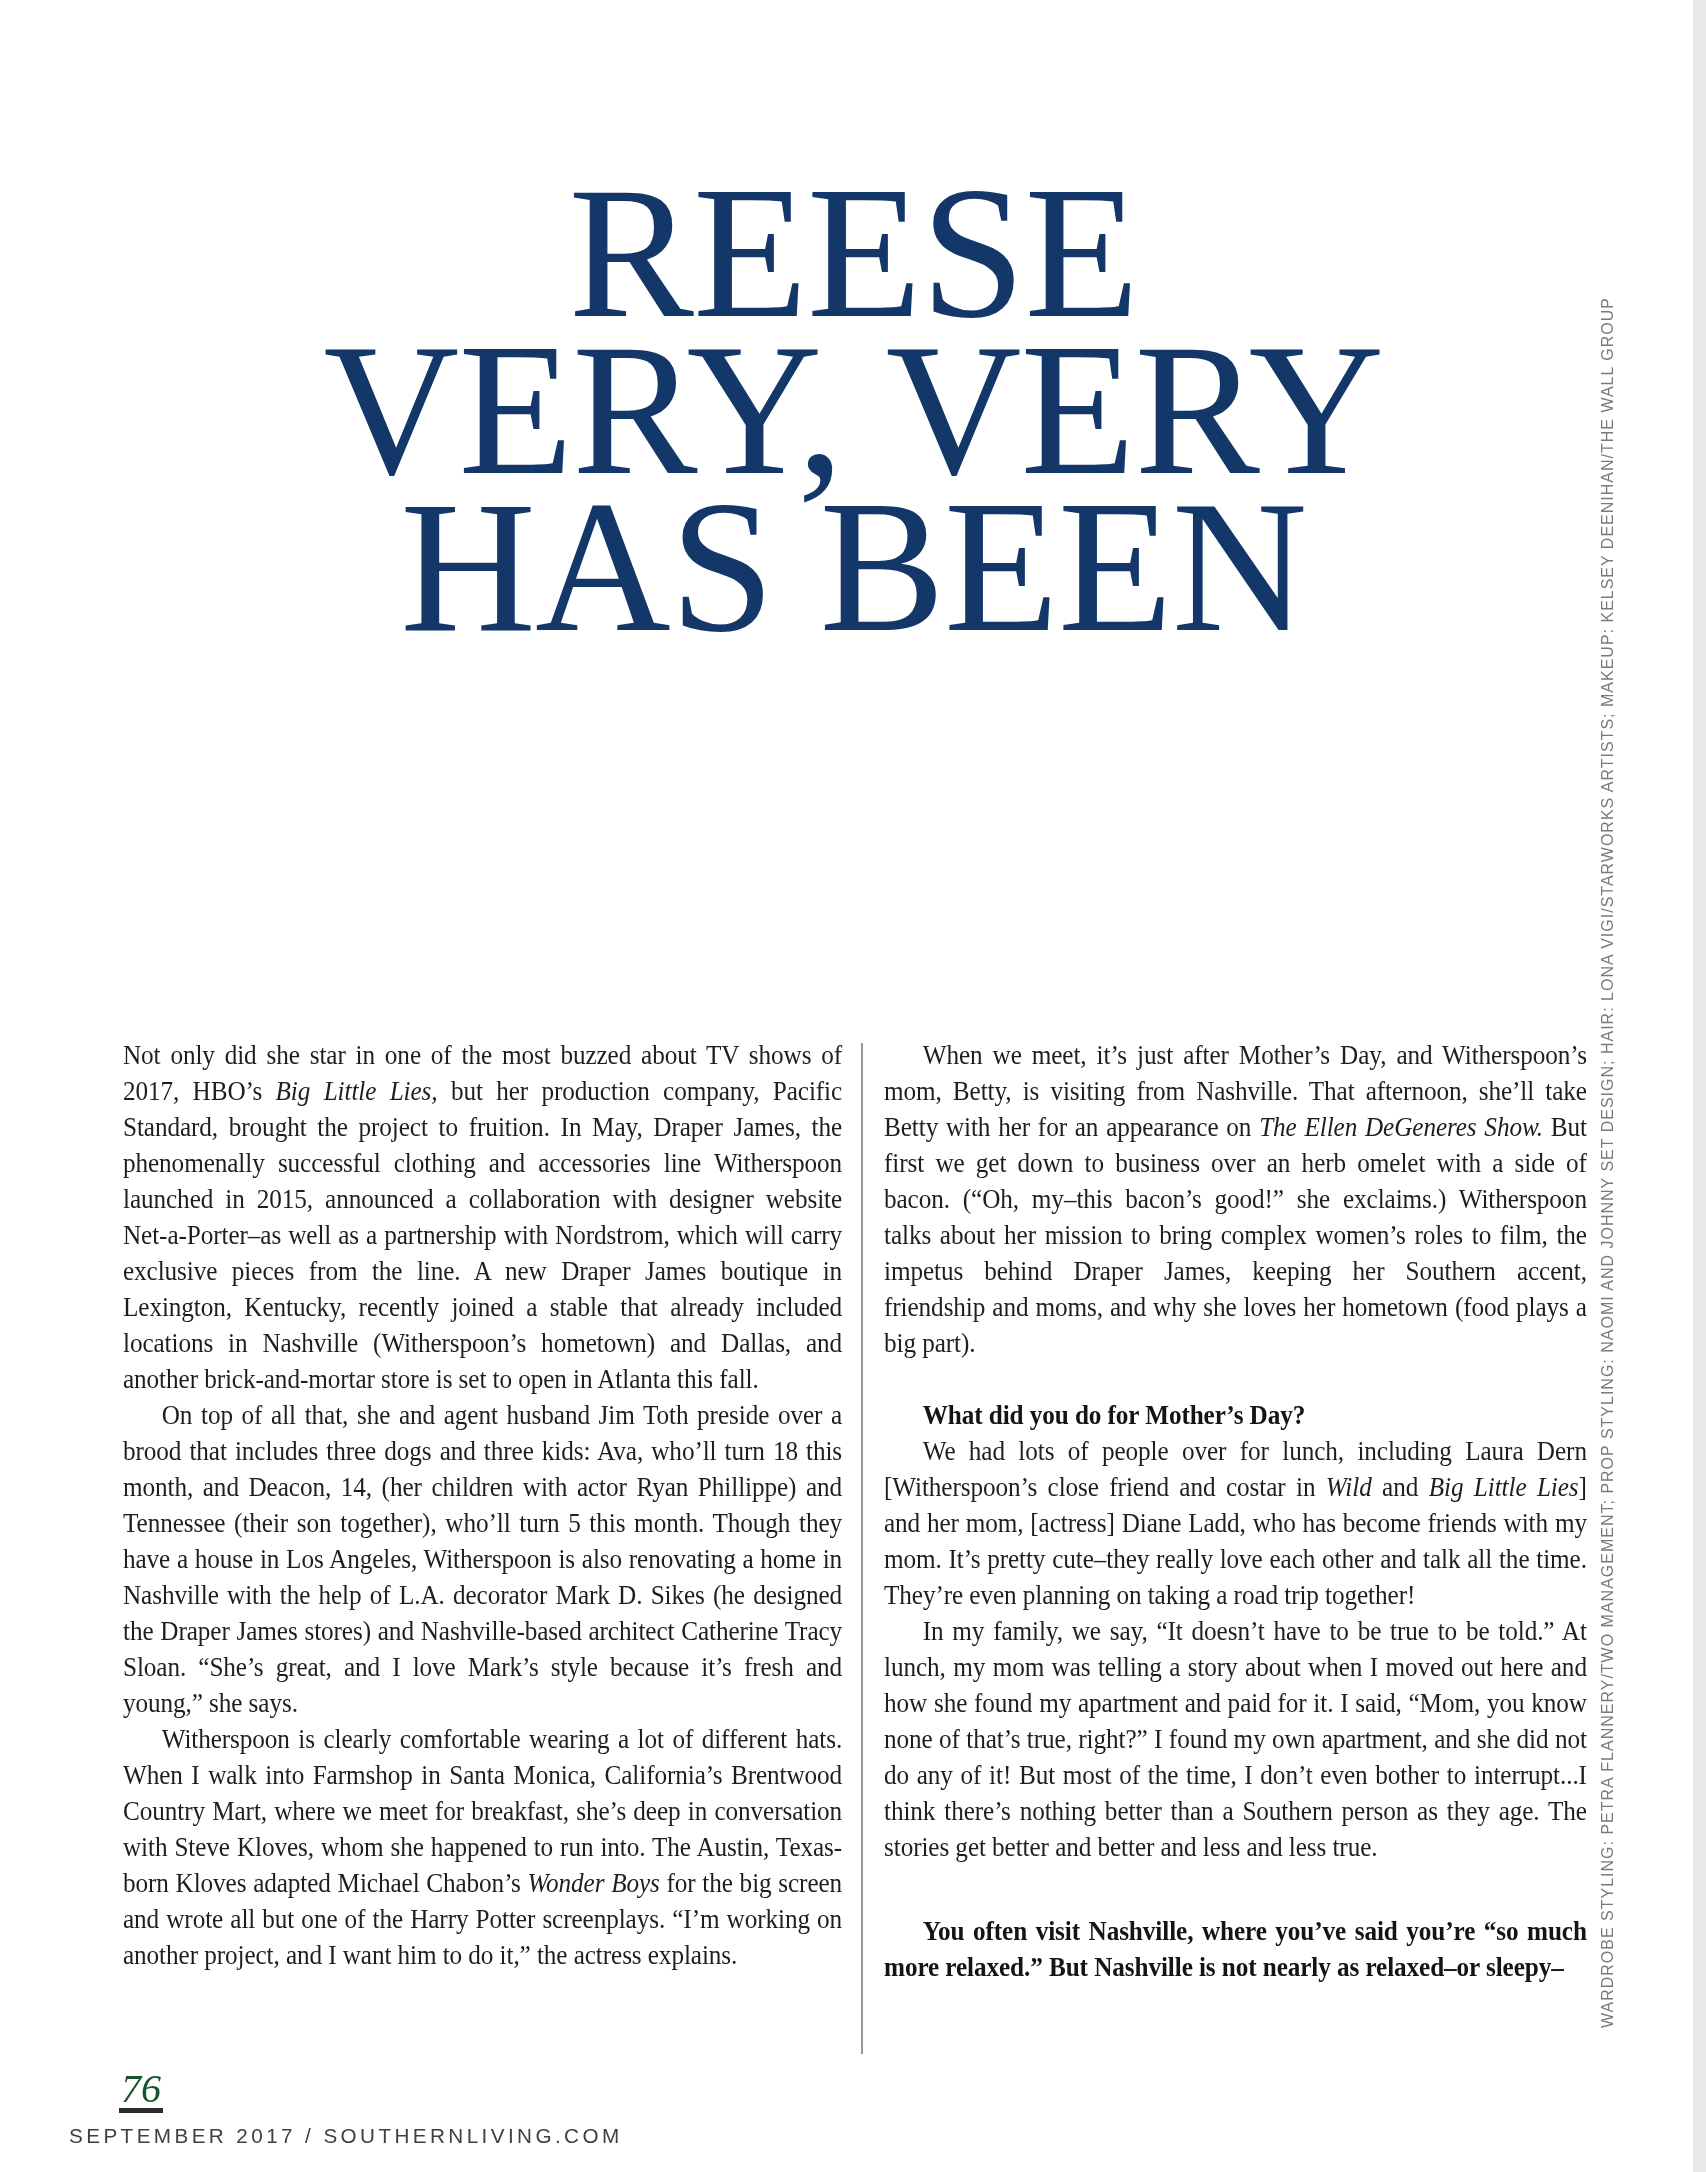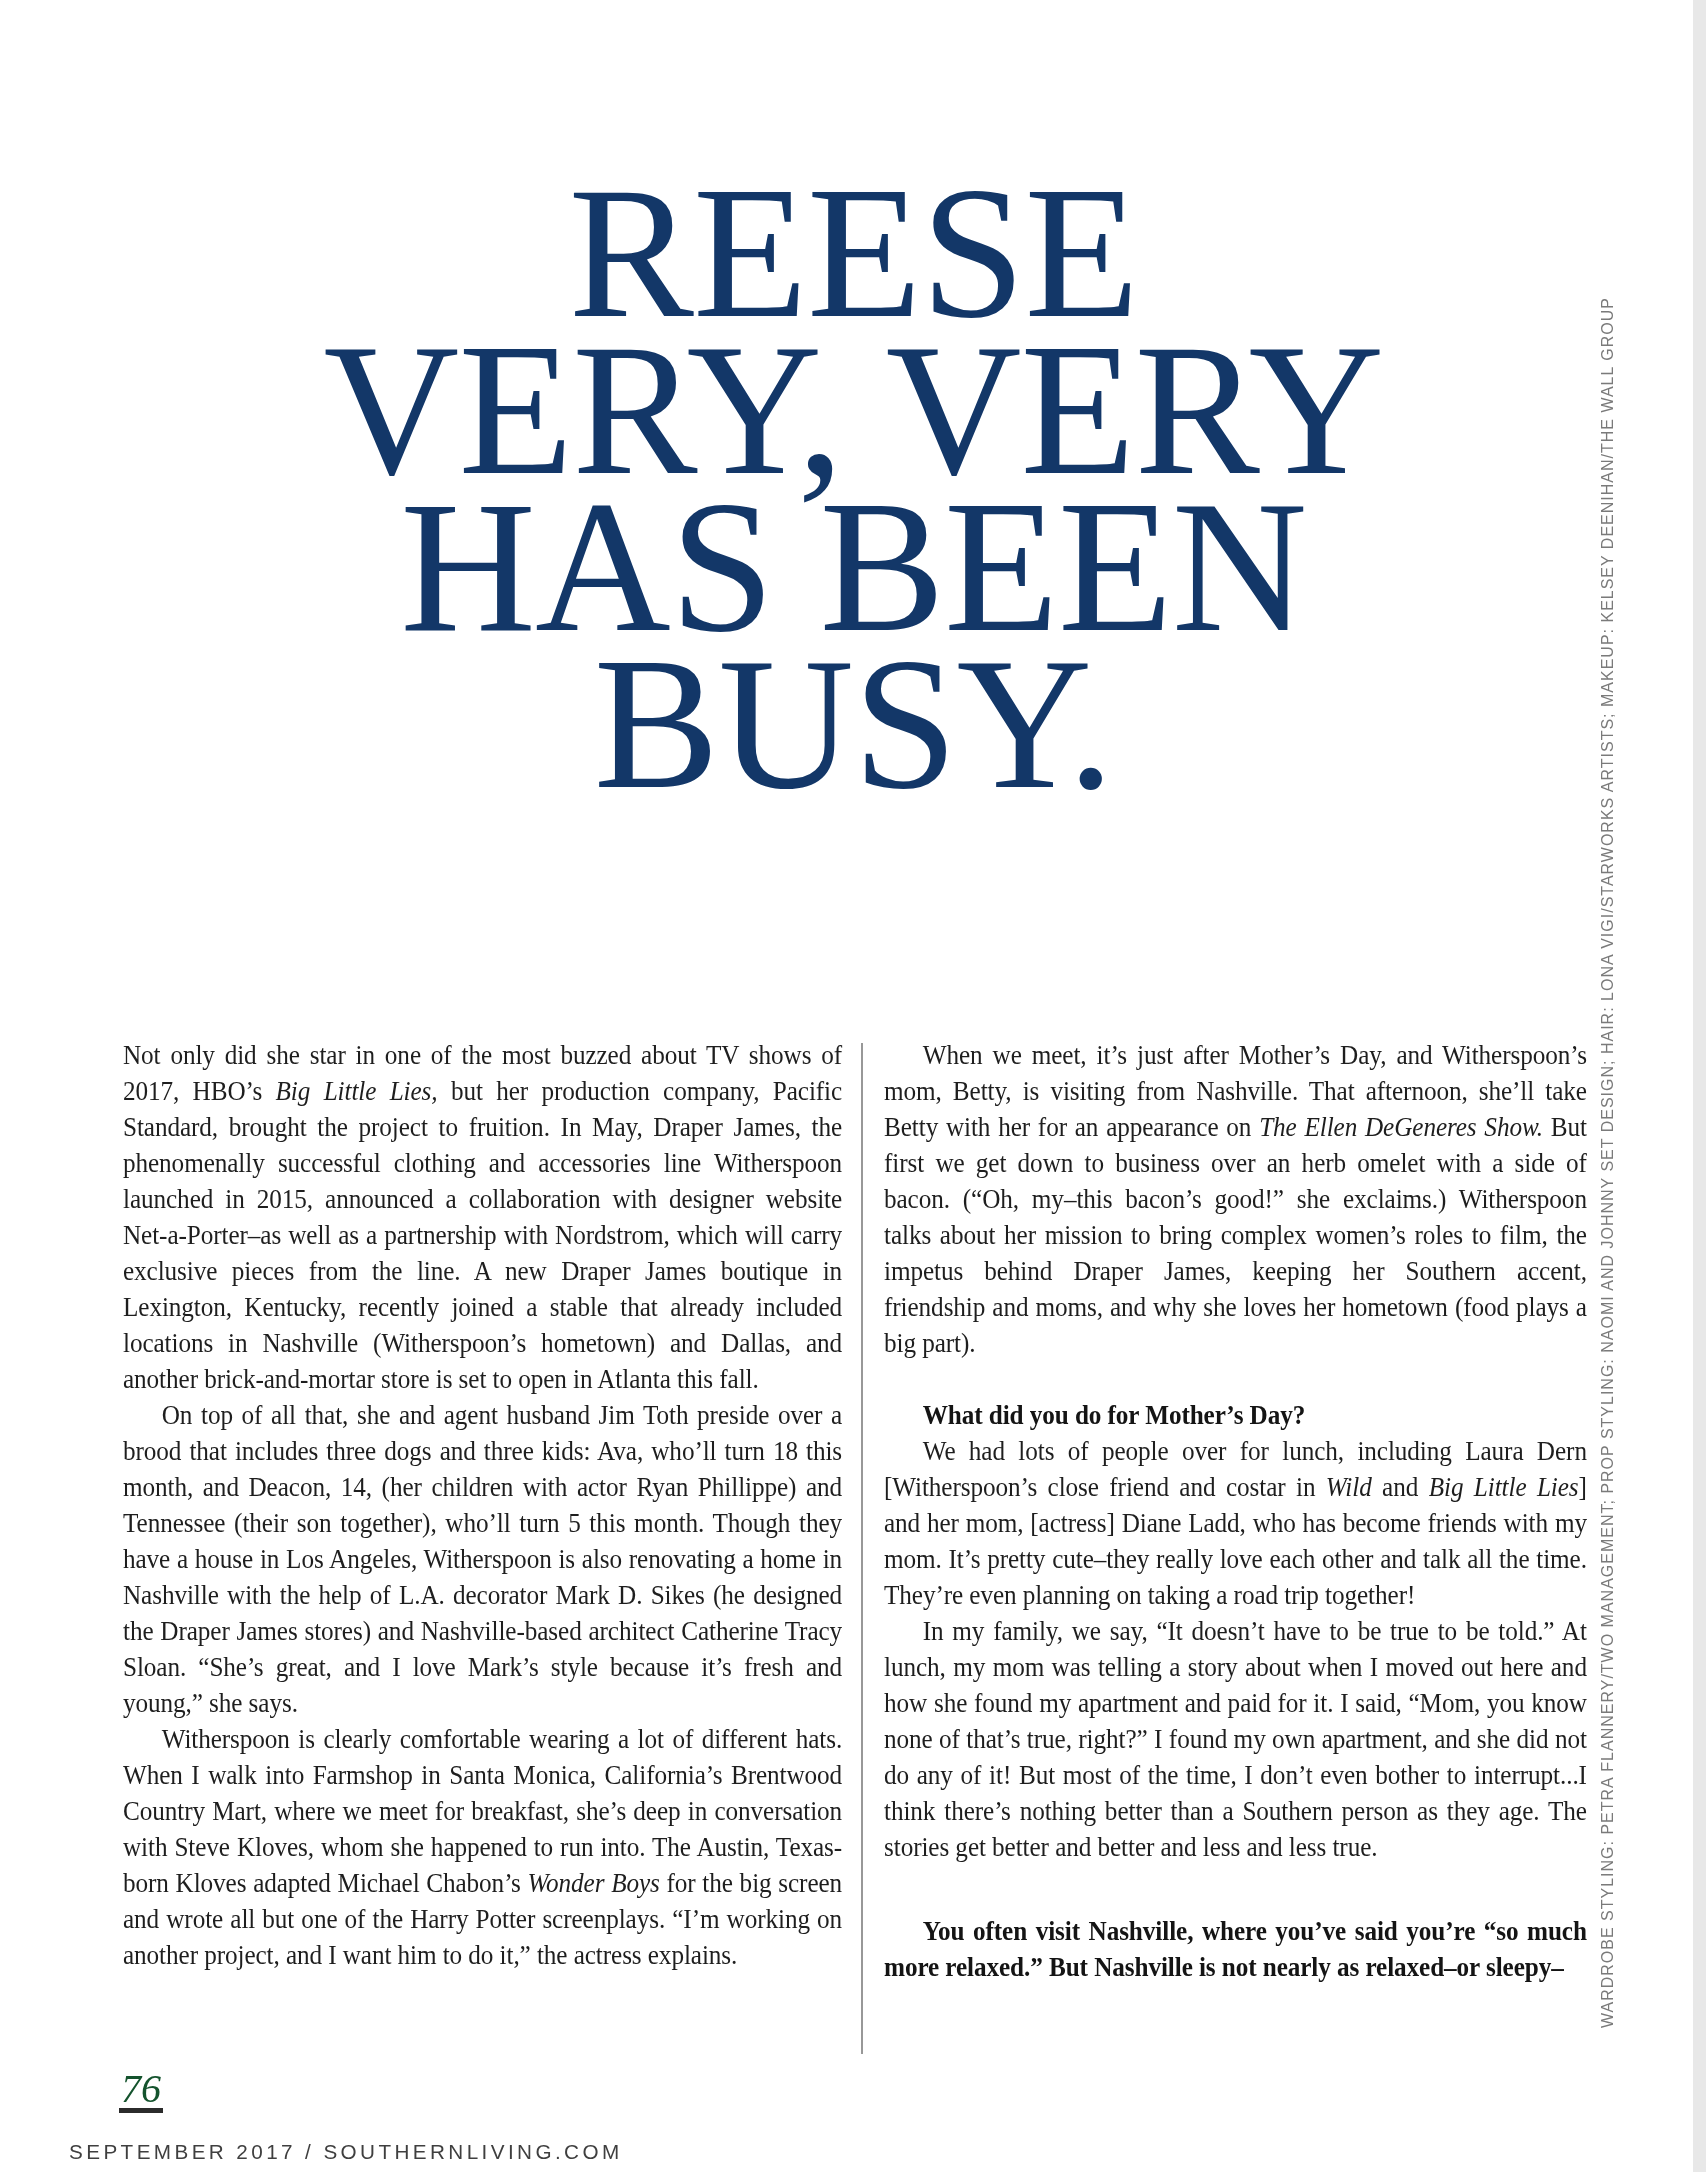--- a/index.html
+++ b/index.html
@@ -78,33 +78,31 @@
     background:#2b2b2b;
   }
   .footer-line{
     position:absolute;
     left:69px;top:2124px;
     font-family:"Liberation Sans",sans-serif;
     font-size:20.7px;
     letter-spacing:3.4px;
     color:#3f3f3f;
     white-space:nowrap;
-    margin-top:16px;
   }
 </style>
 </head>
 <body>
 
 <div class="page">
 
   <header class="headline">
     <div class="headline-line">REESE</div>
     <div class="headline-line">VERY, VERY</div>
     <div class="headline-line">HAS BEEN</div>
-    <div class="headline-line">BUSY.</div>
   </header>
 
   <div class="col col-left" id="col-left">
       <p class=""><span>Not only did she star in one of the most buzzed about TV shows of 2017, HBO’s </span><em>Big Little Lies,</em><span> but her production company, Pacific Standard, brought the project to fruition. In May, Draper James, the phenomenally successful clothing and accessories line Witherspoon launched in 2015, announced a collaboration with designer website Net-a-Porter–as well as a partnership with Nordstrom, which will carry exclusive pieces from the line. A new Draper James boutique in Lexington, Kentucky, recently joined a stable that already included locations in Nashville (Witherspoon’s hometown) and Dallas, and another brick-and-mortar store is set to open in Atlanta this fall.</span></p>
       <p class="indent"><span>On top of all that, she and agent husband Jim Toth preside over a brood that includes three dogs and three kids: Ava, who’ll turn 18 this month, and Deacon, 14, (her children with actor Ryan Phillippe) and Tennessee (their son together), who’ll turn 5 this month. Though they have a house in Los Angeles, Witherspoon is also renovating a home in Nashville with the help of L.A. decorator Mark D. Sikes (he designed the Draper James stores) and Nashville-based architect Catherine Tracy Sloan. “She’s great, and I love Mark’s style because it’s fresh and young,” she says.</span></p>
       <p class="indent"><span>Witherspoon is clearly comfortable wearing a lot of different hats. When I walk into Farmshop in Santa Monica, California’s Brentwood Country Mart, where we meet for breakfast, she’s deep in conversation with Steve Kloves, whom she happened to run into. The Austin, Texas-born Kloves adapted Michael Chabon’s </span><em>Wonder Boys</em><span> for the big screen and wrote all but one of the Harry Potter screenplays. “I’m working on another project, and I want him to do it,” the actress explains.</span></p>
     </div>
 
   <div class="divider"></div>
 

